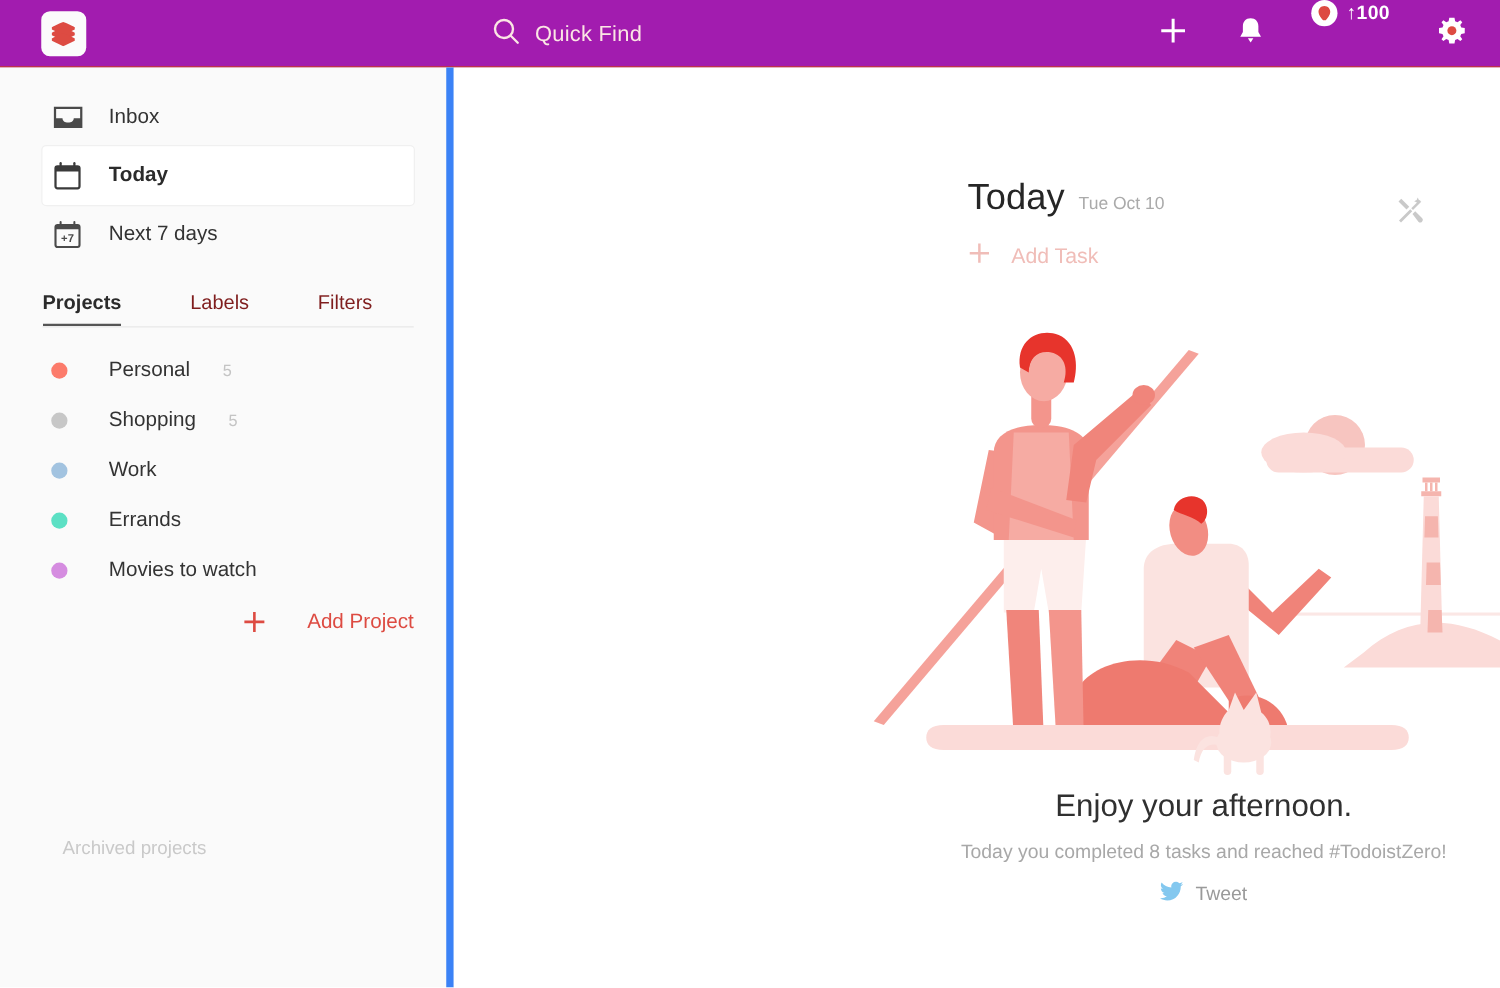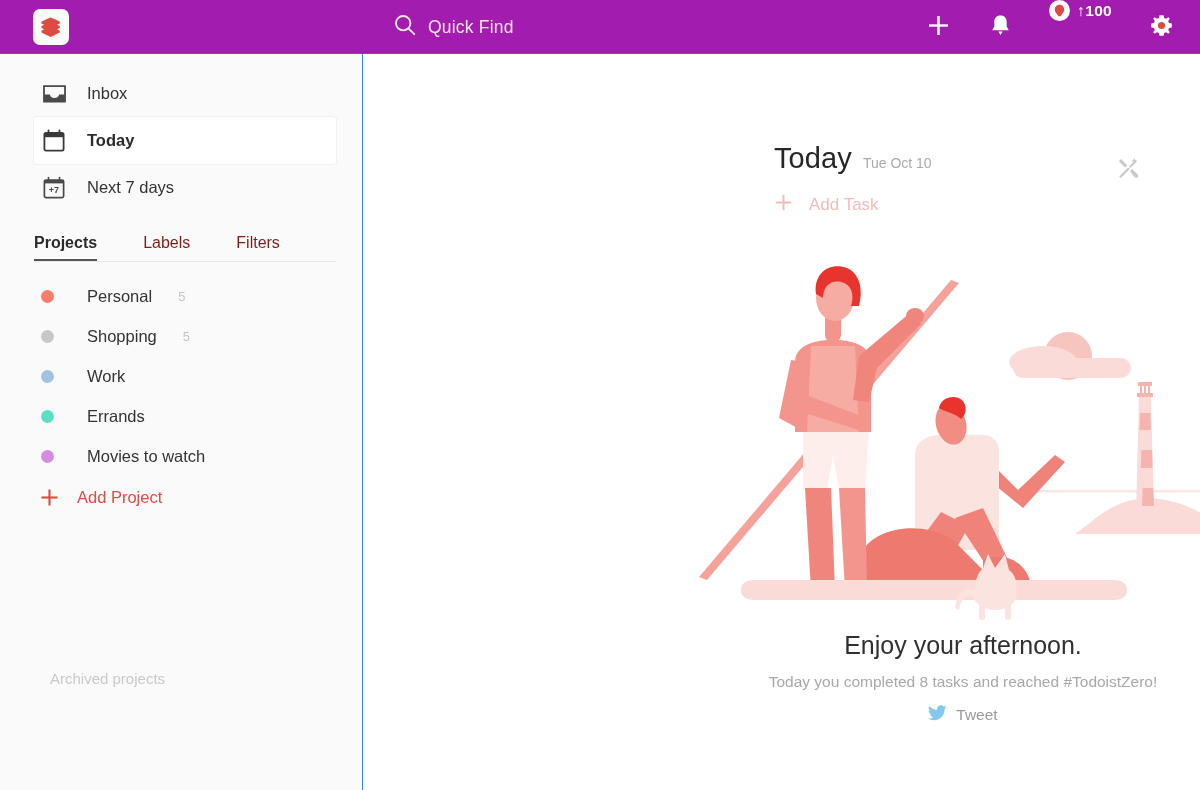--- a/index.html
+++ b/index.html
@@ -42,47 +42,47 @@
     display: flex; align-items: center; justify-content: center;
   }
   .karma-num { color: #ffffff; font-size: 15.5px; font-weight: bold; letter-spacing: .3px; }
 
   
   .body { flex: 1; display: flex; min-height: 0; }
 
   
   .sidebar {
     width: 363px; flex: 0 0 363px; background: #fafafa;
-    border-right: 1px solid #3b82f6; padding-top: 16px; position: relative;
+    border-right: 6px solid #3b82f6; padding-top: 16px; position: relative;
   }
   .nav-item {
     height: 47px; margin: 0 26px 0 34px; padding-left: 6px;
     display: flex; align-items: center; gap: 19px; cursor: pointer; border-radius: 3px;
   }
   .nav-item.active { background: #ffffff; box-shadow: 0 0 0 1px #f0f0f0; }
   .nav-icon { width: 28px; height: 26px; display: flex; align-items: center; justify-content: center; flex: 0 0 28px; }
   .nav-label { font-size: 16.5px; color: #333333; }
   .nav-item.active .nav-label { font-weight: bold; color: #2b2b2b; }
 
-  .tabs { margin: 17px 26px 0 34px; display: flex; gap: 0; border-bottom: 1px solid #e8e8e8; position: relative; }
+  .tabs { margin: 17px 26px 0 34px; display: flex; gap: 9px; border-bottom: 1px solid #e8e8e8; position: relative; }
   .tab {
     padding: 6px 0 9px 0; font-size: 16px; color: #7f1d1d; cursor: pointer; margin-right: 46px;
   }
   .tab.active { color: #2b2b2b; font-weight: bold; box-shadow: inset 0 -2px 0 0 #555555; }
 
   .projects { margin-top: 14px; }
   .proj-item {
     height: 40px; margin: 0 26px 0 34px; padding-left: 6px;
     display: flex; align-items: center; gap: 19px; cursor: pointer;
   }
   .proj-dot-wrap { width: 28px; display: flex; align-items: center; justify-content: flex-start; flex: 0 0 28px; }
   .proj-dot { width: 13px; height: 13px; border-radius: 50%; margin-left: 1px; }
   .proj-name { font-size: 16.5px; color: #333333; }
   .proj-count { font-size: 13px; color: #c4c4c4; margin-left: 7px; }
-  .add-project { height: 42px; margin: 0 26px 0 34px; padding-left: 6px; display: flex; align-items: center; gap: 9px; cursor: pointer; }
+  .add-project { height: 42px; margin: 0 26px 0 34px; padding-left: 6px; display: flex; align-items: center; gap: 24px; cursor: pointer; justify-content: flex-end; }
   .ap-icon { width: 28px; flex: 0 0 28px; display: flex; align-items: center; justify-content: flex-start; }
   .ap-label { font-size: 16.5px; color: #dd4b42; }
   .archived {
     position: absolute; left: 50px; top: 616px;
     font-size: 15px; color: #c9c9c9; cursor: pointer;
   }
 
   
   .main { flex: 1; background: #ffffff; position: relative; min-width: 0; }
   .main-head { padding: 88px 0 0 411px; display: flex; align-items: baseline; gap: 11px; }

